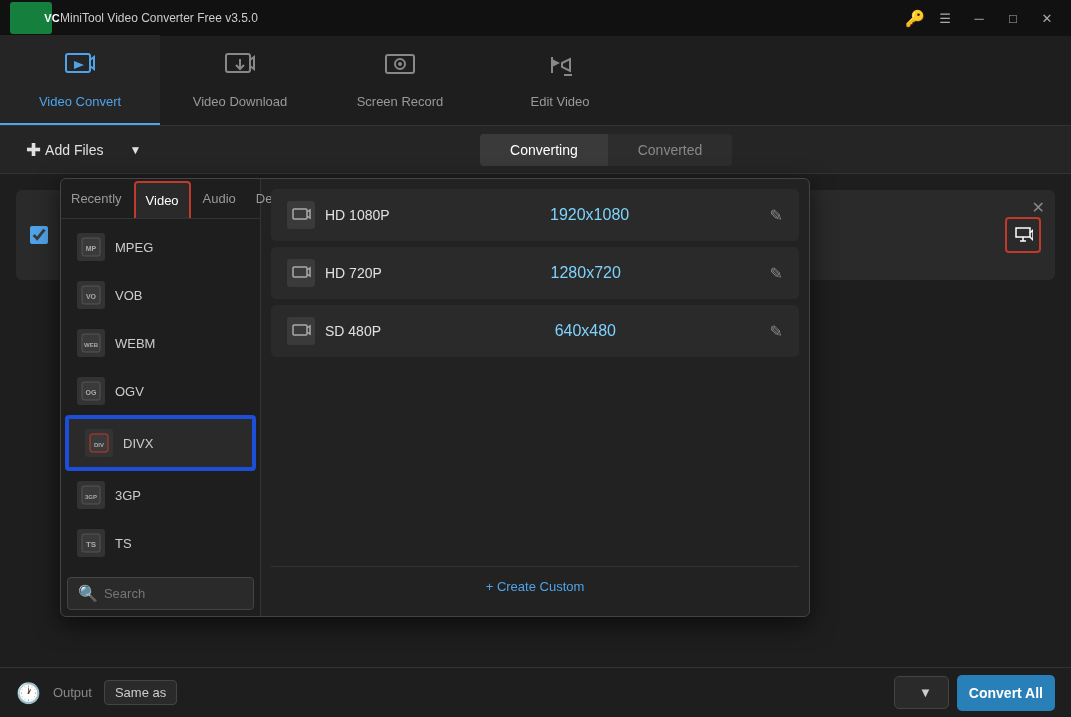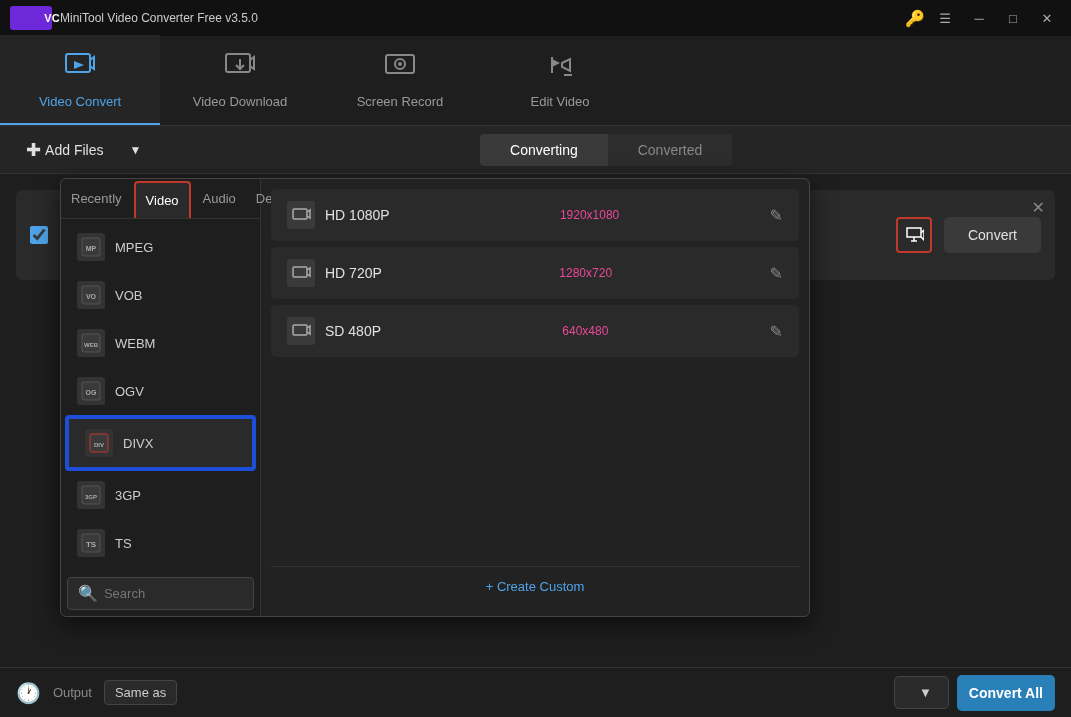--- a/index.html
+++ b/index.html
@@ -22,22 +22,22 @@
       padding: 0 10px;
       justify-content: space-between;
     }
     .title-bar-left {
       display: flex;
       align-items: center;
       gap: 8px;
     }
     .app-logo {
       width: 20px;
-      height: 24px;
-      background: #6d28d9;
+      height: 32px;
+      background: #15803d;
       border-radius: 3px;
       display: flex;
       align-items: center;
       justify-content: center;
       font-size: 11px;
       font-weight: bold;
       color: white;
       padding-left: 42px;
     }
     .title-text {
@@ -399,21 +399,21 @@
       width: 28px;
       height: 28px;
       background: #3a3a3a;
       border-radius: 3px;
       display: flex;
       align-items: center;
       justify-content: center;
       font-size: 14px;
     }
     .quality-name { font-size: 14px; color: #e0e0e0; font-weight: 500; }
-    .quality-res { font-size: 12px; color: #ec4899; margin-left: 20px; }
+    .quality-res { font-size: 16px; color: #7dd3fc; margin-left: 20px; }
     .quality-edit { color: #888; font-size: 16px; cursor: pointer; }
 
     
     .picker-search {
       display: flex;
       align-items: center;
       gap: 6px;
       background: #2a2a2a;
       border: 1px solid #444;
       border-radius: 4px;
@@ -560,21 +560,20 @@
     </div>
 
     <div class="target-icon-btn" style="border:2px solid #c0392b;">
       <svg width="20" height="20" viewBox="0 0 20 20" fill="white">
         <path d="M3 3 L17 3 L17 12 L3 12 Z" stroke="white" stroke-width="1.5" fill="none"></path>
         <path d="M17 8 L20 5 L20 15 L17 12" stroke="white" stroke-width="1.5" fill="none"></path>
         <path d="M7 16 L13 16 M10 12 L10 16" stroke="white" stroke-width="1.5"></path>
       </svg>
     </div>
 
-    <button class="convert-btn">Convert</button>
     <button class="close-btn-row">✕</button>
   </div>
 </div>
 
 <div class="picker-container">
 
   <div class="picker-left">
 
     <div class="picker-tabs">
       <button class="picker-tab">Recently</button>

